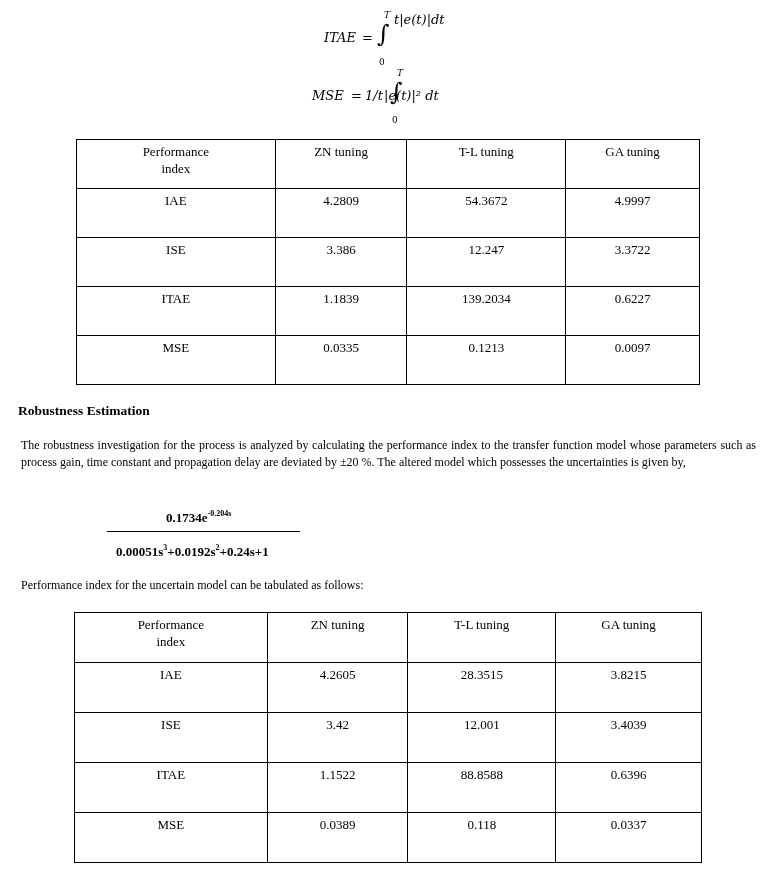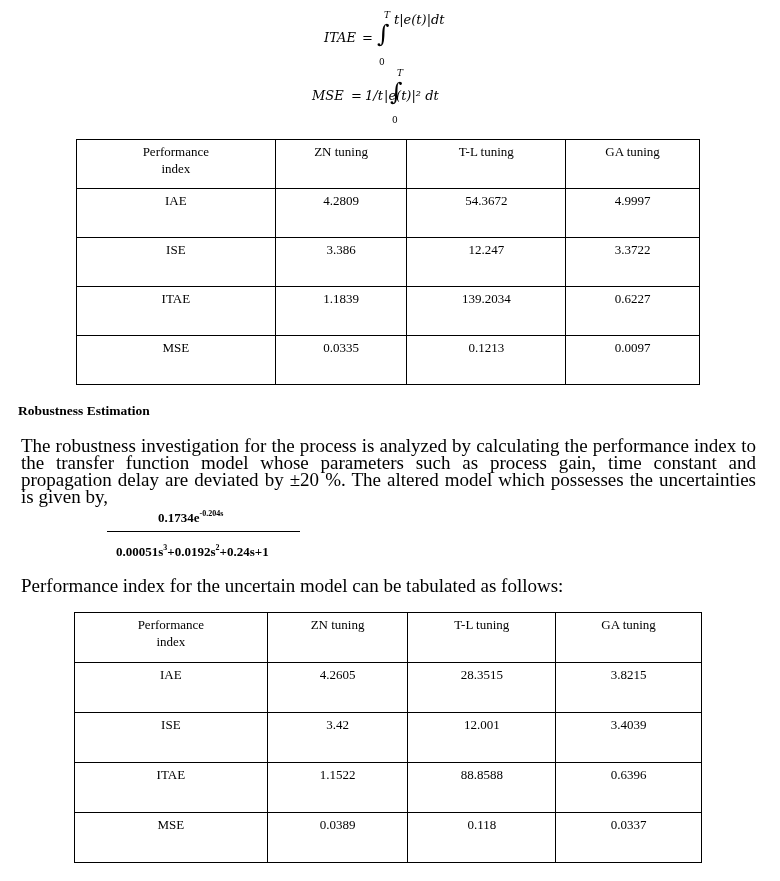--- a/index.html
+++ b/index.html
@@ -12,21 +12,21 @@
   .int { position:absolute; font-family:"DejaVu Serif", serif; font-size:24px; font-style:normal; line-height:1; }
   .lim { position:absolute; font-family:"DejaVu Serif", serif; font-size:9px; line-height:1; }
   .lim.i { font-style:italic; }
 
   
   .tbl { position:absolute; border-collapse:collapse; font-size:13px; }
   .tbl td { border:1.5px solid #000; text-align:center; vertical-align:top; padding:3px 4px 0 4px; line-height:17px; }
   .hdr-pi { display:inline-block; }
 
   .heading { font-weight:bold; font-size:13.5px; }
-  .para { font-size:19px; line-height:17px; text-align:justify; }
+  .para { font-size:12px; line-height:17px; text-align:justify; }
 
   .tf { position:absolute; font-weight:bold; font-size:13px; white-space:nowrap; }
   .tf sup { font-size:8px; position:relative; top:-1px; vertical-align:super; }
   .tfline { position:absolute; height:1px; background:#000; }
 </style>
 </head>
 <body>
 
 <div>
   <span class="eq" style="left:324px;top:30px;">ITAE</span>
@@ -88,21 +88,21 @@
     <td>0.0097</td>
   </tr>
 </tbody>
   </table>
 
 <div class="abs heading" style="left:18px;top:403px;">Robustness Estimation</div>
 
 <div class="abs para" style="left:21px;top:437px;width:735px;">The robustness investigation for the process is analyzed by calculating the performance index to the transfer function model whose parameters such as process gain, time constant and propagation delay are deviated by ±20 %. The altered model which possesses the uncertainties is given by,</div>
 
 <div>
-  <div class="tf" style="left:158px;top:510px;font-family:Liberation Serif, serif;"><span>0.1734e</span><sup>-0.204s</sup></div>
+  <div class="tf" style="left:166px;top:510px;font-family:Liberation Serif, serif;"><span>0.1734e</span><sup>-0.204s</sup></div>
   <div class="tfline" style="left:107px;top:531px;width:193px;"></div>
   <div class="tf" style="left:116px;top:544px;"><span>0.00051s</span><sup>3</sup><span>+0.0192s</span><sup>2</sup><span>+0.24s+1</span></div>
 </div>
 
 <div class="abs para" style="left:21px;top:577px;">Performance index for the uncertain model can be tabulated as follows:</div>
 
 <table class="tbl" style="left:74px;top:612px;width:628px;">
   <colgroup>
     <col style="width:193px">
       <col style="width:141px">

